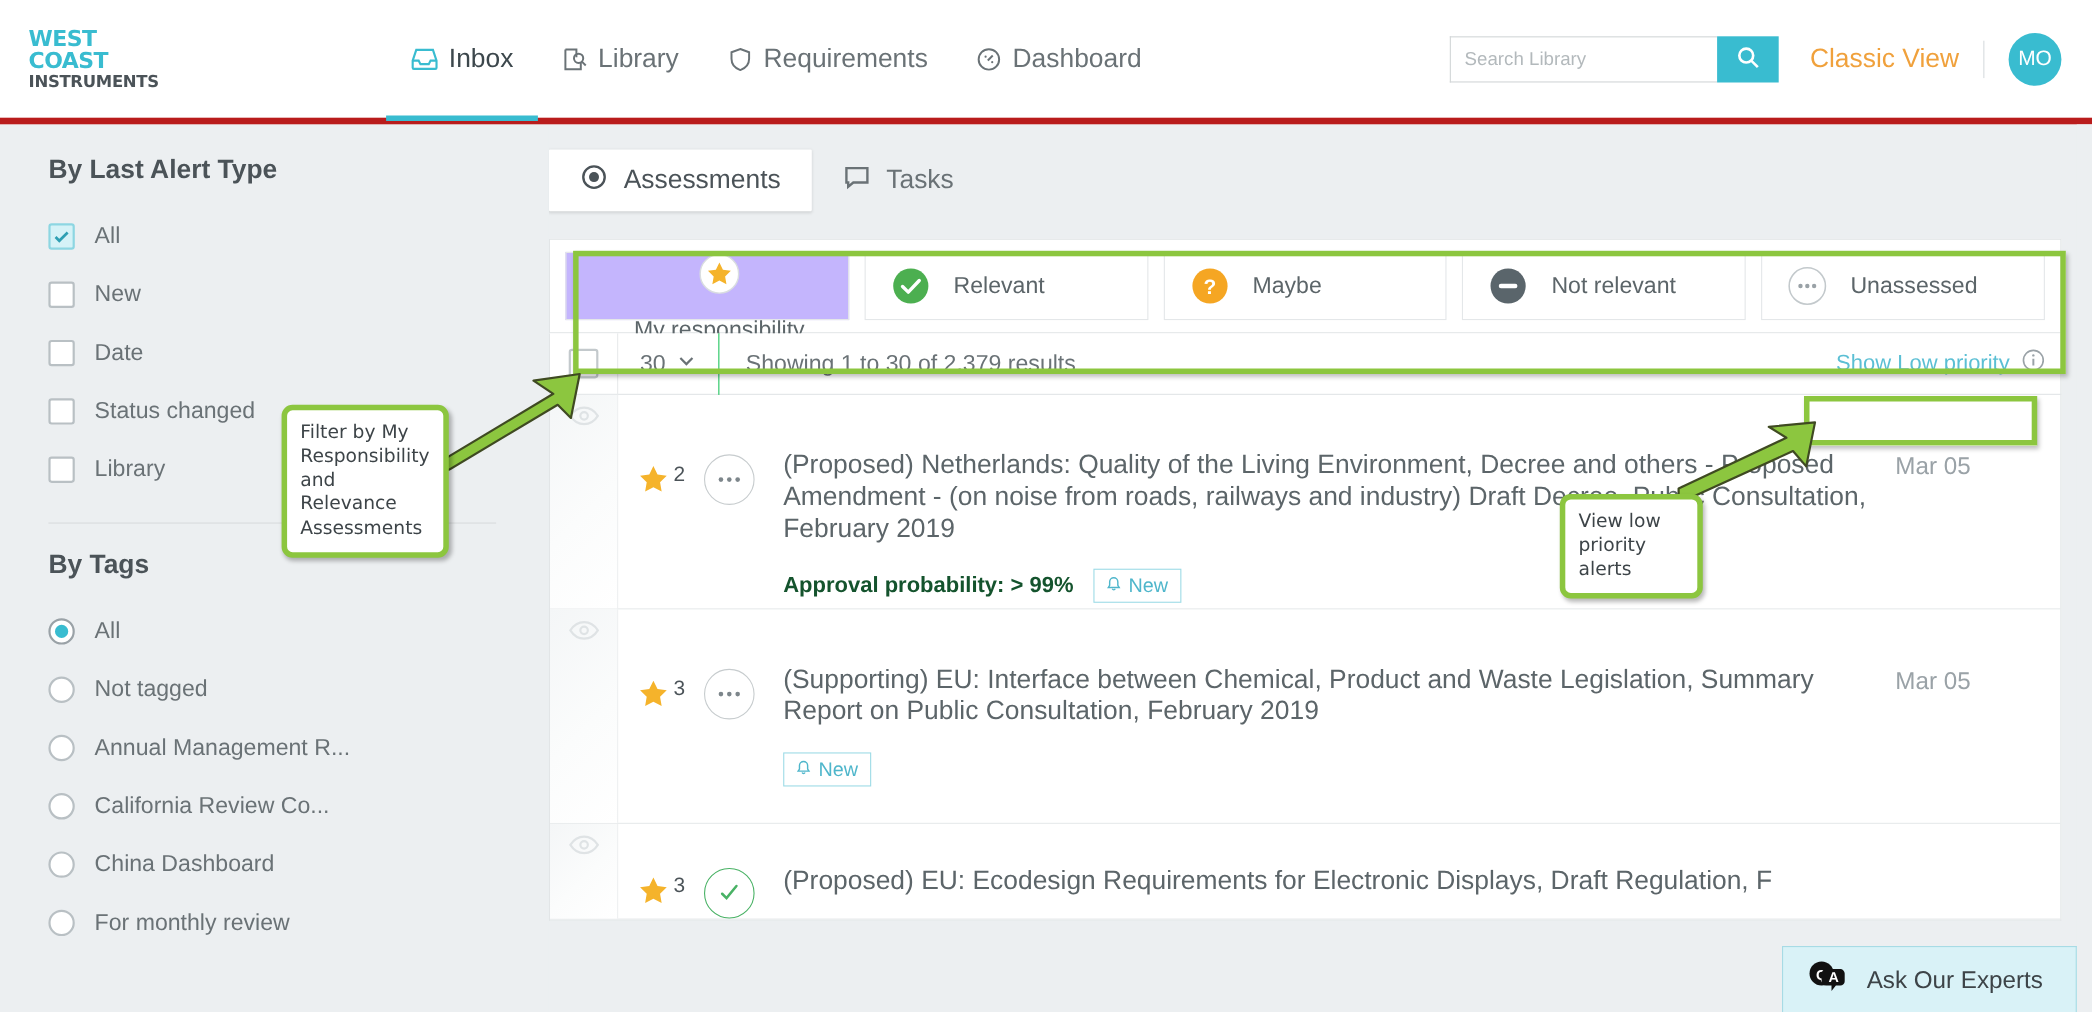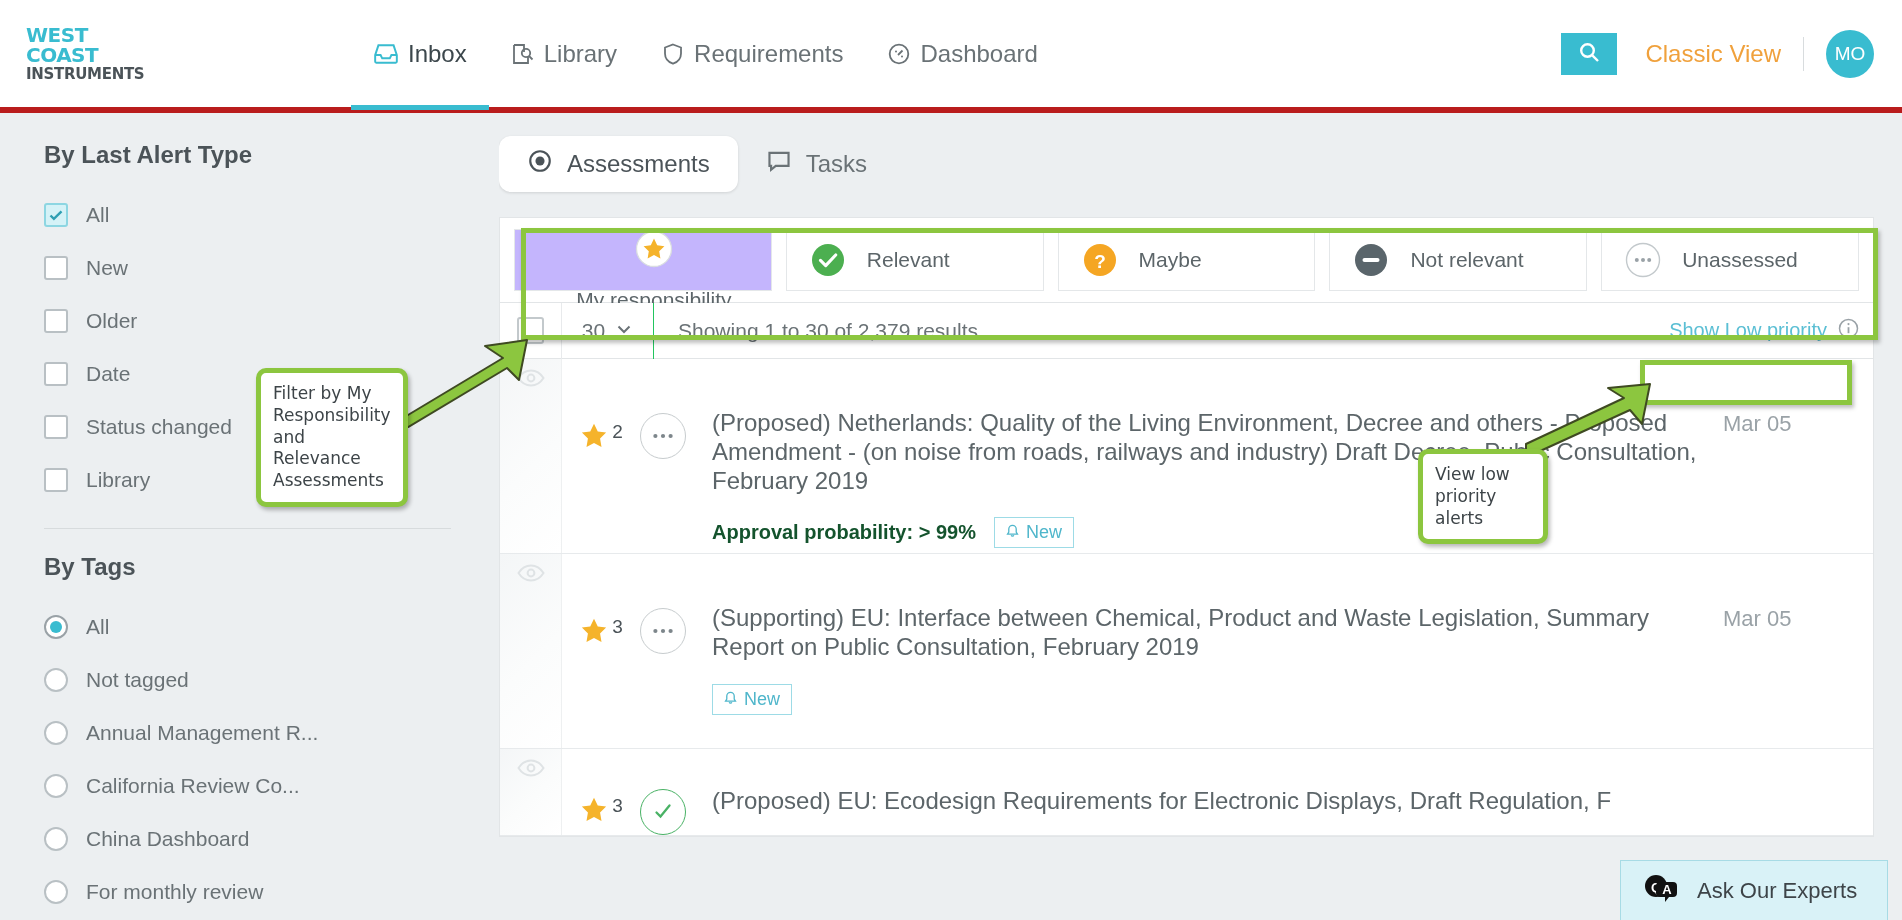--- a/index.html
+++ b/index.html
@@ -112,21 +112,21 @@
     height: 1px; background: #d7dbdd; margin: 22px 48px 24px 0;
   }
 
   
   #main { flex: 1; padding: 20px 28px 0 0; overflow: hidden; position: relative; }
 
   #tabbar { display: flex; align-items: center; height: 62px; margin-left: 0; }
   .tab {
     display: flex; align-items: center; gap: 14px;
     height: 56px; padding: 0 28px; font-size: 24px;
-    color: #6a7276; cursor: pointer; border-radius: 12px;
+    color: #6a7276; cursor: pointer; border-radius: 1px;
   }
   .tab.active { background: #fff; color: #4b5358; box-shadow: 0 1px 3px rgba(0,0,0,.12); }
 
   
   #assessfilter {
     margin-top: 22px; background: #fff;
     border: 1px solid #e2e5e7;
     display: flex; align-items: center;
     padding: 11px 14px; gap: 14px;
   }
@@ -283,20 +283,21 @@
           <circle cx="9" cy="9.5" r="1" fill="#6a7276" stroke="none"></circle>
           <circle cx="15" cy="14.5" r="1" fill="#6a7276" stroke="none"></circle>
         </svg>
       </span>
       <span>Dashboard</span>
     </div>
   </div>
 
   <div id="header-right">
     <div id="searchbox">
+      <input type="text" placeholder="Search Library" style="">
       <button id="searchbtn">
         <span>
           <svg width="24" height="24" viewBox="0 0 24 24" fill="none" stroke="#fff" stroke-width="2.4">
             <circle cx="10.5" cy="10.5" r="6.3"></circle>
               <path d="M15.3 15.3L21 21"></path>
           </svg>
         </span>
       </button>
     </div>
     <div id="classicview">Classic View</div>
@@ -319,24 +320,20 @@
             </svg>
         </span>
         <span class="label">All</span>
       </div>
 
       <div class="facet-row">
         <span class="cbx"></span>
         <span class="label">New</span>
       </div>
 
-      <div class="facet-row">
-        <span class="cbx"></span>
-        <span class="label">Older</span>
-      </div>
 
       <div class="facet-row">
         <span class="cbx"></span>
         <span class="label">Date</span>
       </div>
 
       <div class="facet-row">
         <span class="cbx"></span>
         <span class="label">Status changed</span>
       </div>

